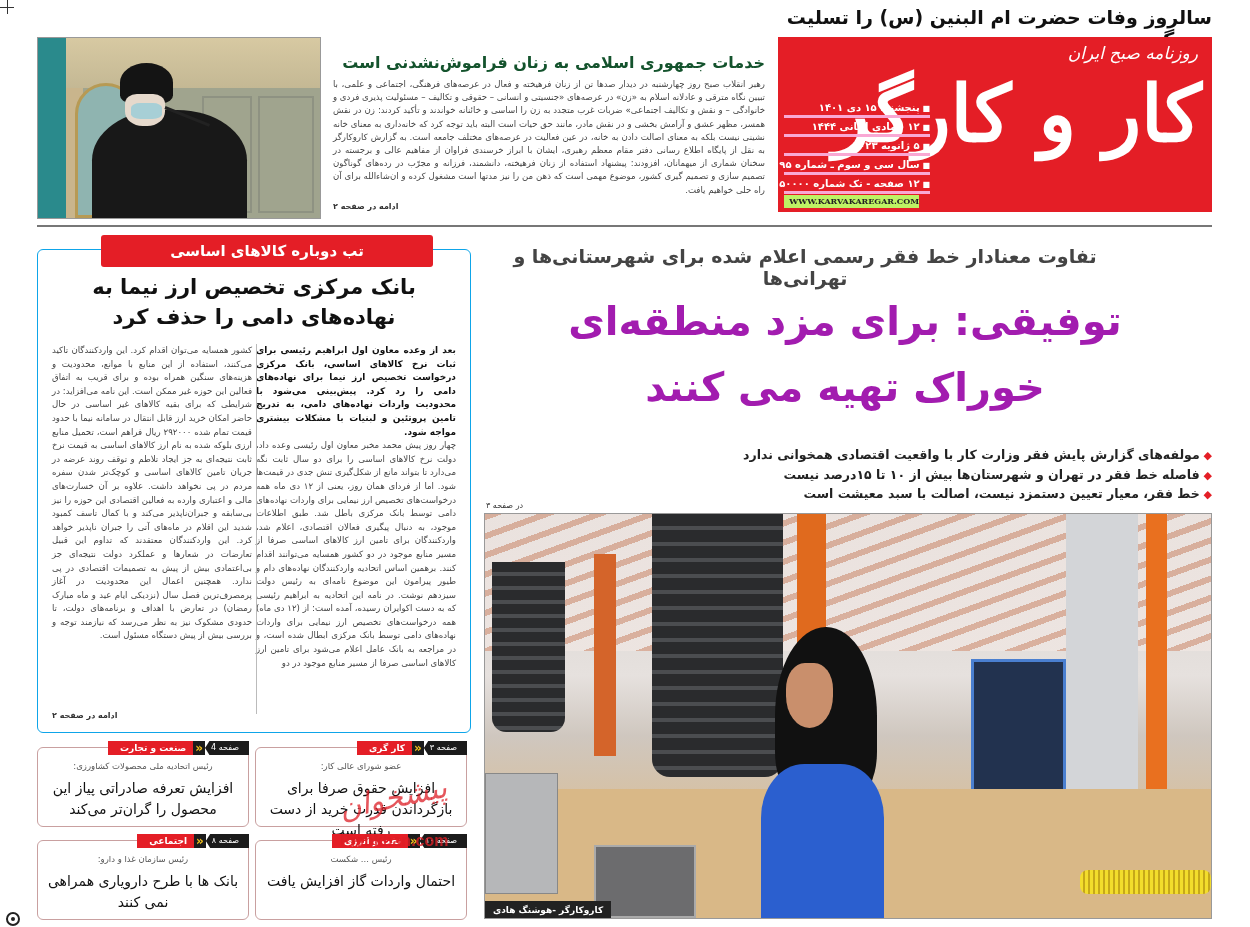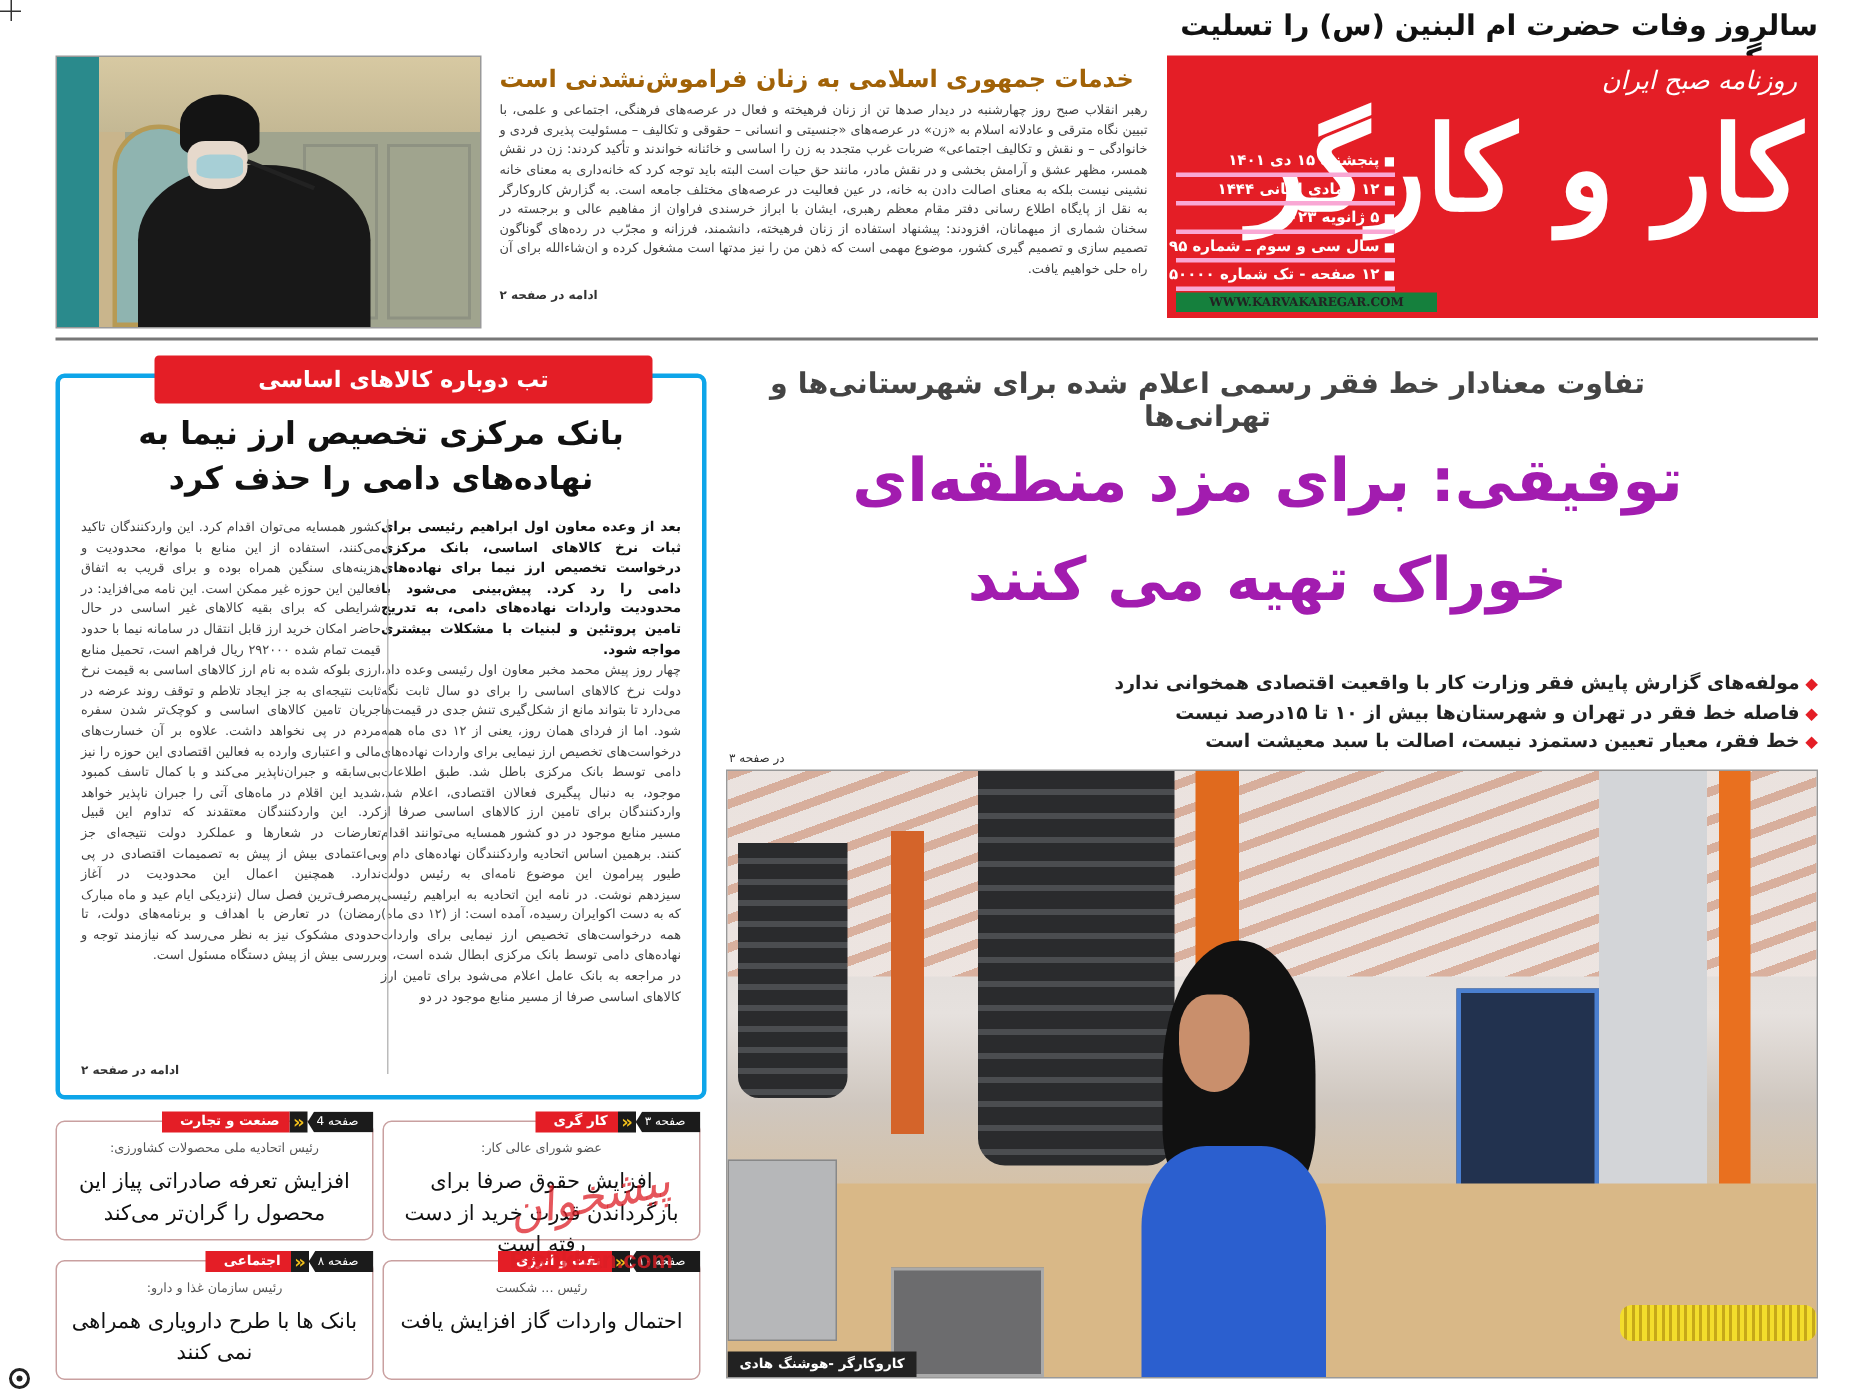--- a/index.html
+++ b/index.html
@@ -15,45 +15,45 @@
   
   .condolence { position: absolute; right: 38px; top: 6px; width: 440px; font-size: 19px; font-weight: bold; text-align: right; color: #111; }
 
   
   .masthead { position: absolute; left: 778px; top: 37px; width: 434px; height: 175px; background: #e41e26; }
   .masthead .logo { position: absolute; right: 10px; top: 38px; font-family: "DejaVu Serif", serif; font-size: 78px; font-weight: bold; color: #fff; line-height: 1; letter-spacing: -2px; }
   .masthead .subtitle { position: absolute; right: 14px; top: 6px; font-family: "DejaVu Serif", serif; font-style: italic; font-size: 17px; color: #fff; }
   .masthead .info { position: absolute; left: 6px; top: 62px; width: 146px; }
   .masthead .info-row { color: #fff; font-size: 10px; font-weight: bold; border-bottom: 3px solid #f9a8d4; padding: 3px 0 2px; text-align: right; white-space: nowrap; }
   .masthead .info-row::before { content: "■ "; font-size: 8px; }
-  .masthead .url { position: absolute; left: 6px; top: 158px; width: 174px; height: 13px; background: #15803d; color: #222; font-family: "DejaVu Serif", serif; font-size: 8px; font-weight: bold; text-align: center; line-height: 13px; direction: ltr; }
+  .masthead .url { position: absolute; left: 6px; top: 158px; width: 135px; height: 13px; background: #bef264; color: #222; font-family: "DejaVu Serif", serif; font-size: 8px; font-weight: bold; text-align: right; line-height: 13px; direction: ltr; }
 
   
   .photo-leader { position: absolute; left: 37px; top: 37px; width: 284px; height: 182px; border: 1px solid #999; overflow: hidden;
     background: linear-gradient(90deg, #2a8a8c 0 10%, #c9b58c 10% 16%, #a0a48e 16% 100%); }
   .photo-leader .wall { position: absolute; left: 10%; top: 0; right: 0; height: 28%; background: linear-gradient(#d7c9a2, #c4b894); }
   .photo-leader .arch { position: absolute; left: 13%; top: 25%; width: 22%; height: 75%; border-radius: 40px 40px 0 0; background: #8fb4b0; border: 3px solid #b79a54; }
   .photo-leader .panel { position: absolute; left: 58%; top: 32%; width: 18%; height: 65%; border: 2px solid #8e9282; }
   .photo-leader .panel2 { position: absolute; left: 78%; top: 32%; width: 20%; height: 65%; border: 2px solid #8e9282; }
   .photo-leader .body { position: absolute; left: 19%; top: 40%; width: 55%; height: 62%; background: #181818; border-radius: 45% 45% 0 0; }
   .photo-leader .head { position: absolute; left: 29%; top: 14%; width: 19%; height: 22%; background: #141414; border-radius: 50% 50% 20% 20%; }
   .photo-leader .face { position: absolute; left: 31%; top: 31%; width: 14%; height: 18%; background: #e6d9cc; border-radius: 30% 30% 45% 45%; }
   .photo-leader .mask { position: absolute; left: 33%; top: 36%; width: 11%; height: 9%; background: #a7cfd6; border-radius: 30%; }
   .photo-leader .mic { position: absolute; left: 45%; top: 38%; width: 17%; height: 3px; background: #222; transform: rotate(22deg); transform-origin: left; }
 
   
   .lead-top { position: absolute; left: 333px; top: 40px; width: 432px; }
   .lead-top .kicker { font-size: 10px; font-weight: bold; color: #333; text-align: center; padding-right: 0; }
-  .lead-top .headline { font-size: 16px; font-weight: bold; text-align: left; margin-top: 3px; color: #a16207; }
+  .lead-top .headline { font-size: 16px; font-weight: bold; text-align: right; margin-top: 13px; color: #14532d; }
   .lead-top .body { font-size: 8.6px; line-height: 13.2px; color: #444; text-align: justify; margin-top: 6px; }
   .lead-top .more { position: absolute; left: 0; bottom: -14px; font-size: 8px; font-weight: bold; color: #333; }
   .rule-top { position: absolute; left: 37px; top: 225px; width: 1175px; height: 2px; background: #777; }
 
   
-  .left-box { position: absolute; left: 37px; top: 249px; width: 434px; height: 484px; border: 3px solid #0ea5e9; border-radius: 6px; }
+  .left-box { position: absolute; left: 37px; top: 249px; width: 434px; height: 484px; border: 1px solid #0ea5e9; border-radius: 6px; }
   .left-box .tag { position: absolute; left: 63px; top: -15px; width: 332px; height: 32px; background: #e41e26; border-radius: 3px; color: #fff; font-size: 15px; font-weight: bold; text-align: center; line-height: 32px; }
   .left-box .headline { position: absolute; left: 8px; right: 8px; top: 22px; font-size: 21px; font-weight: bold; text-align: center; line-height: 30px; color: #111; }
   .left-box .col { position: absolute; top: 94px; width: 200px; font-size: 8.6px; line-height: 13.6px; color: #444; text-align: justify; }
   .left-box .col.right { right: 14px; }
   .left-box .col.left { left: 14px; }
   .left-box .col .lede { font-weight: bold; color: #111; font-size: 9px; }
   .left-box .col-divider { position: absolute; left: 218px; top: 94px; width: 1px; height: 370px; background: #bbb; }
   .left-box .more { position: absolute; left: 14px; bottom: 12px; font-size: 8px; font-weight: bold; color: #333; }
 
   

